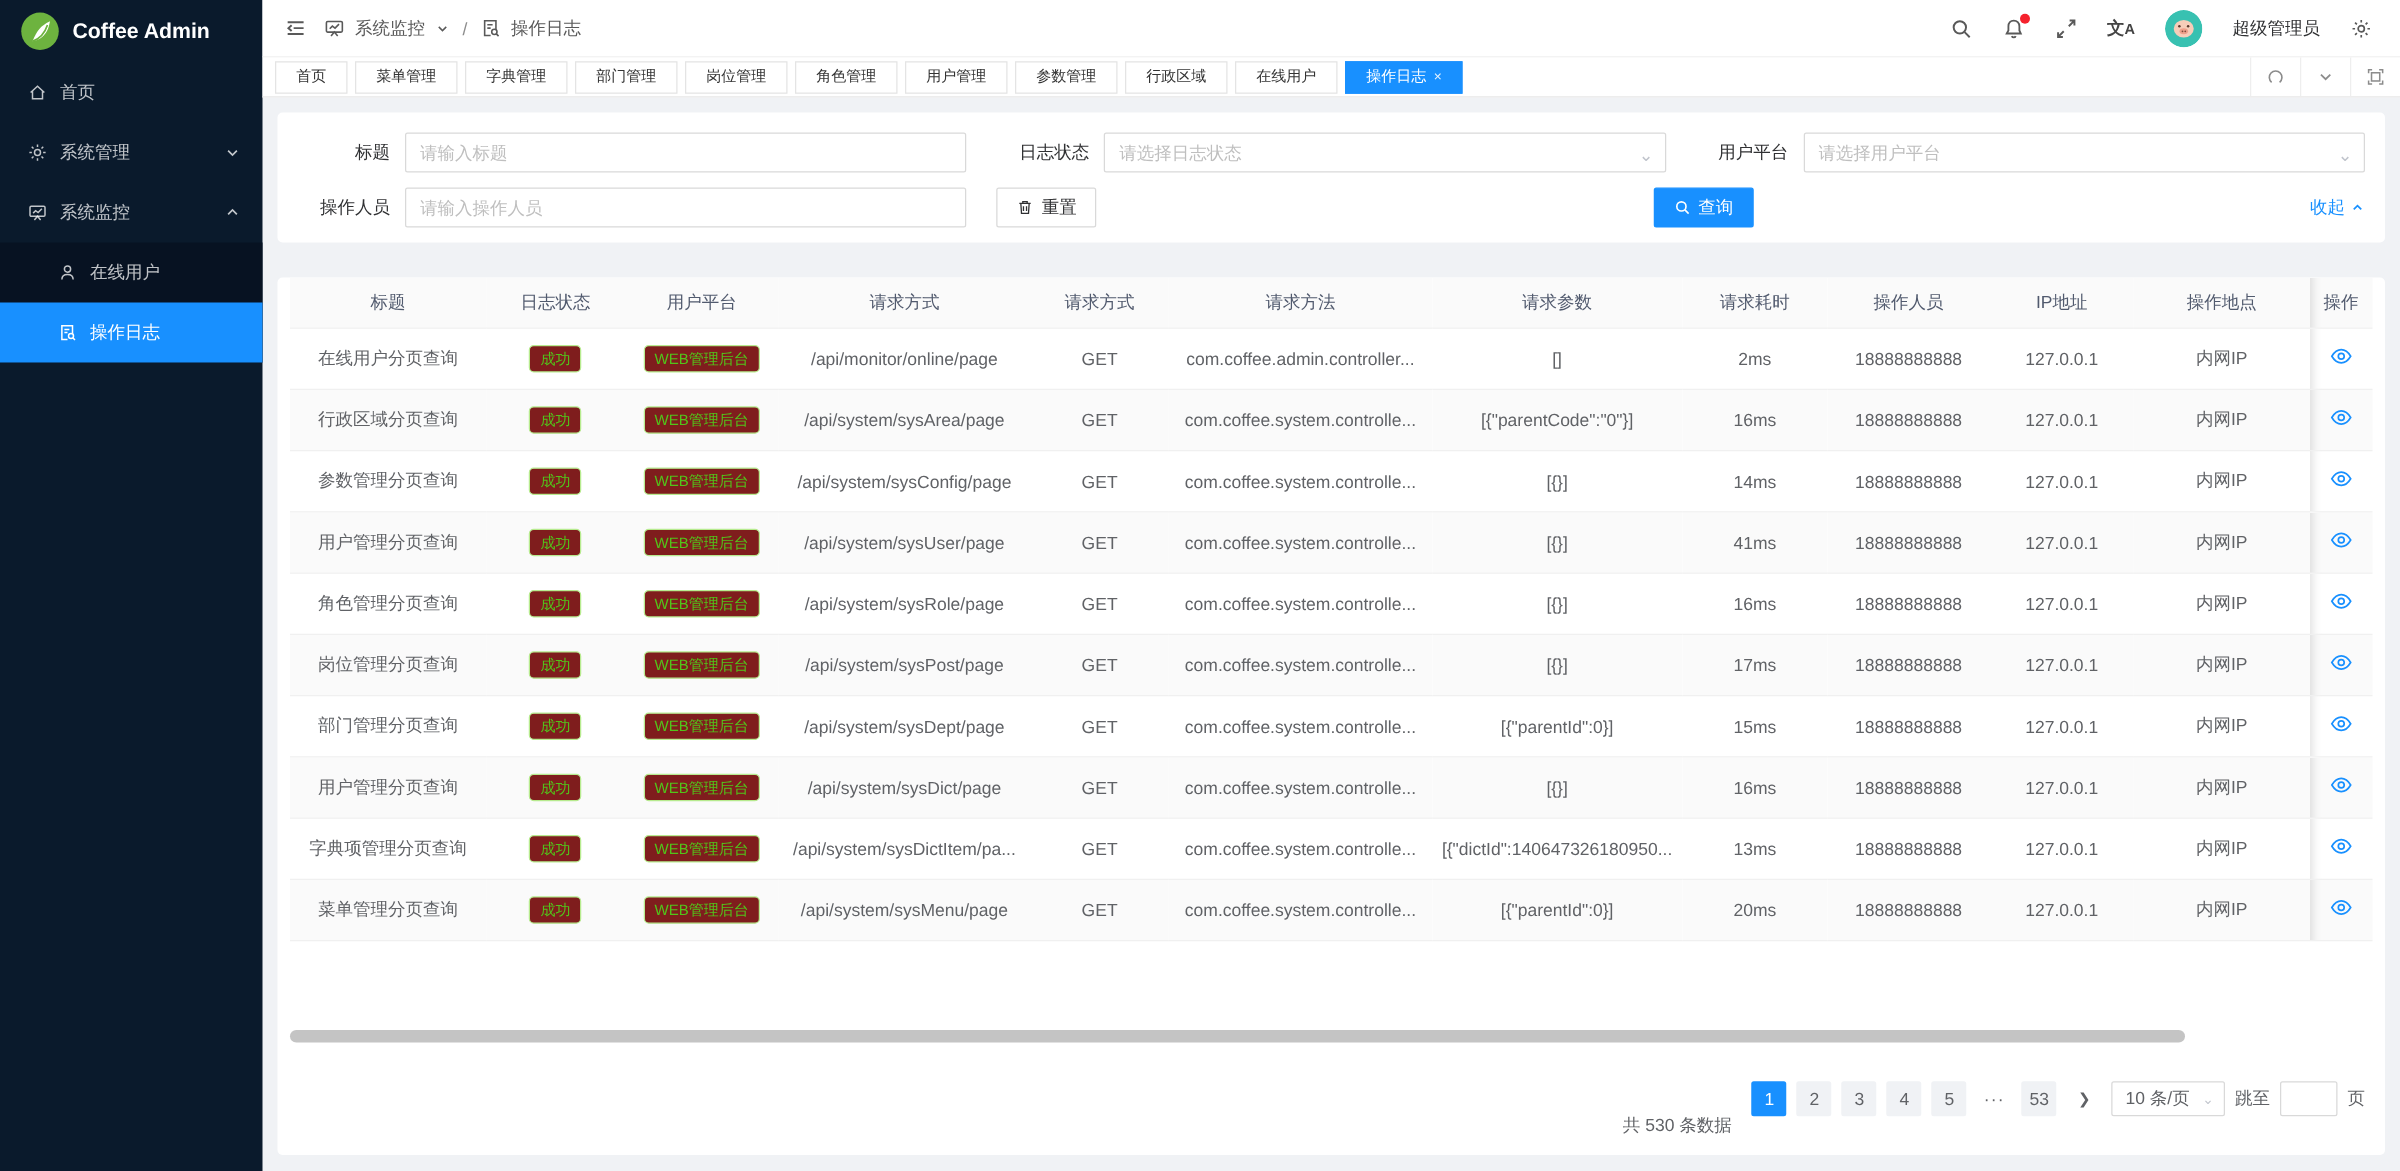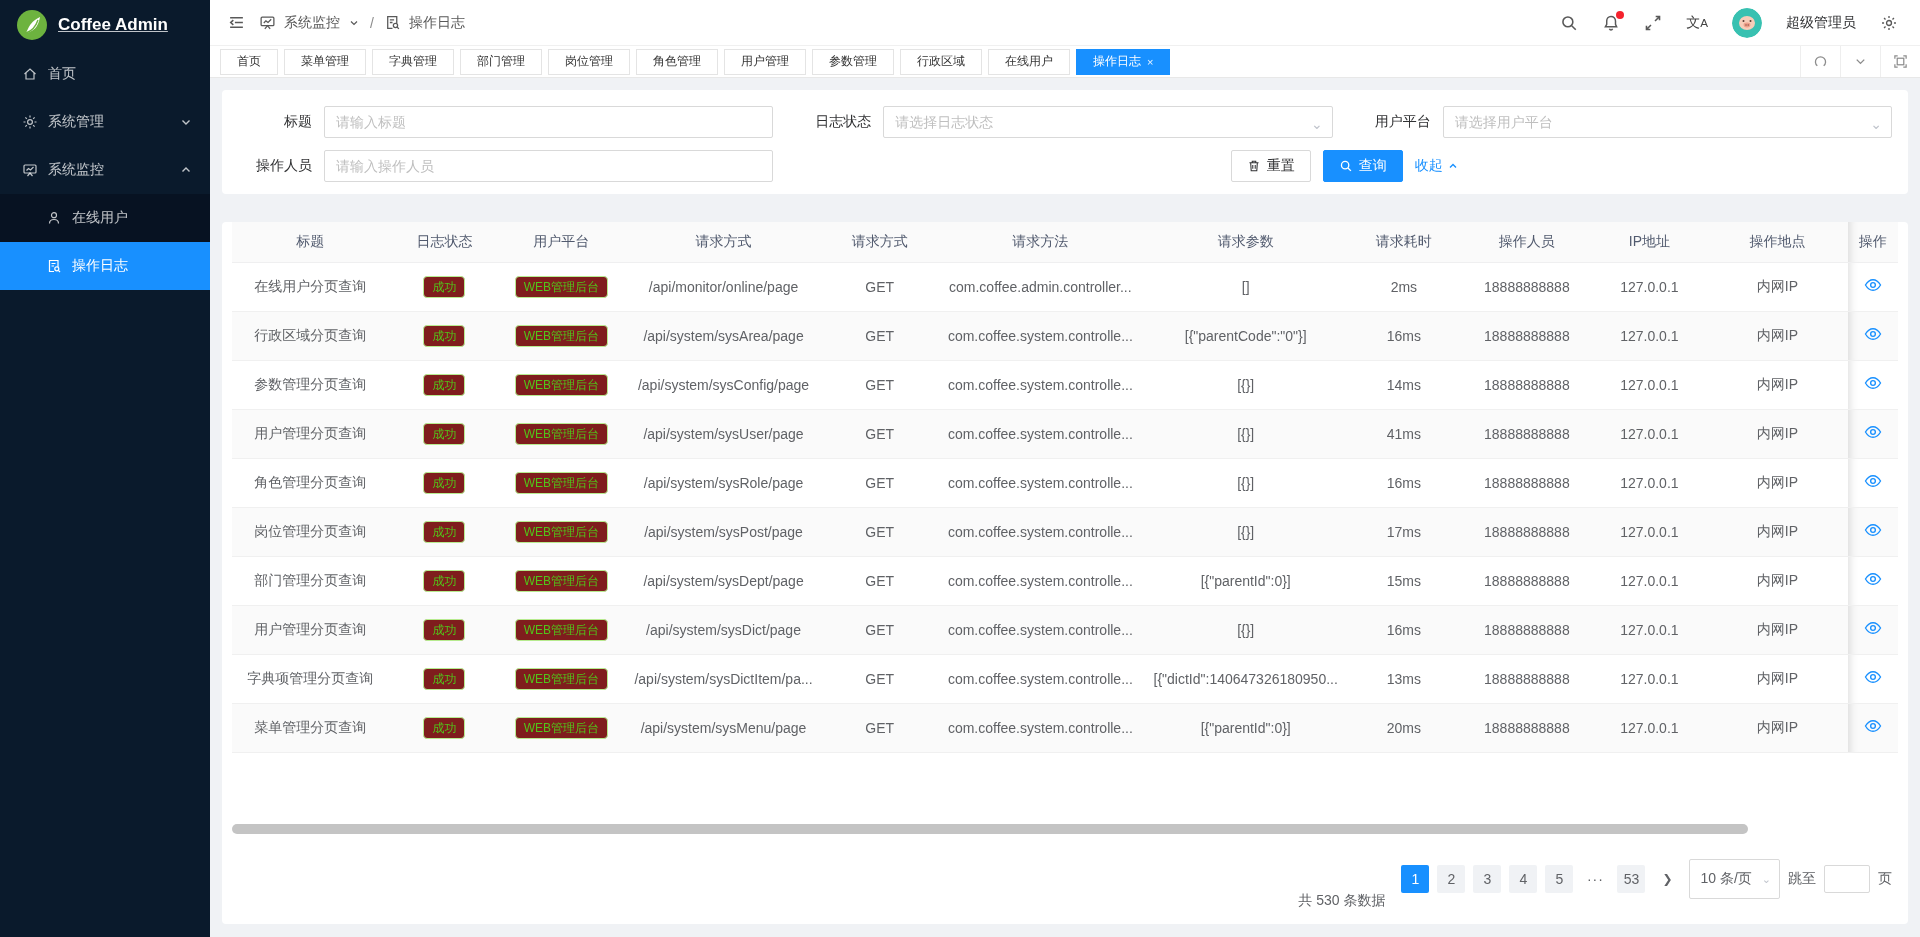--- a/index.html
+++ b/index.html
@@ -2,21 +2,21 @@
 <html><head>
 <meta charset="utf-8">
 <style>
   * { margin:0; padding:0; box-sizing:border-box; }
   html,body { width:1920px; height:937px; overflow:hidden;
     font-family:"Liberation Sans","DejaVu Sans",sans-serif; font-size:14px; color:#303133; background:#f0f2f5; }
   .app { display:flex; width:1920px; height:937px; }
 
   
   .sidebar { width:210px; height:100%; background:#0a1a2c; flex:0 0 210px; color:rgba(255,255,255,.75); }
-  .logo { height:50px; display:flex; align-items:center; padding-left:16px; gap:10px;text-decoration:underline; }
+  .logo { height:50px; display:flex; align-items:center; padding-left:16px; gap:10px; }
   .logo-badge { width:32px; height:32px; }
   .logo-title { color:#fff; font-weight:bold; font-size:17px; }
   .menu-item { height:48px; display:flex; align-items:center; padding-left:22px; gap:10px; position:relative; cursor:pointer; font-size:14px; }
   .menu-item .chev { position:absolute; right:16px; }
   .submenu { background:#071222; }
   .submenu .menu-item { padding-left:46px; }
   .menu-item.active { background:#1890ff; color:#fff; }
   .micon { width:16px; height:16px; flex:0 0 16px; }
 
   
@@ -26,21 +26,21 @@
   .topbar .crumbs { display:flex; align-items:center; gap:8px; color:#595959; }
   .ticon { width:17px; height:17px; color:#595959; }
   .collapse-btn { margin-right:14px; color:#303133; cursor:pointer; display:flex; }
   .crumb-sep { color:#8c8c8c; padding:0 2px; }
   .top-right { margin-left:auto; display:flex; align-items:center; gap:24px; color:#595959; }
   .top-right .ic { width:18px; height:18px; cursor:pointer; position:relative; display:flex; }
   .bell-wrap { position:relative; display:flex; }
   .red-dot { position:absolute; top:-3px; right:-4px; width:8px; height:8px; border-radius:50%; background:#f5222d; }
   .avatar { width:30px; height:30px; border-radius:50%; overflow:hidden; cursor:pointer; }
   .user-name { color:#303133; cursor:pointer; }
-  .lang { font-size:14px; cursor:pointer; color:#444; }
+  .lang { font-size:14px; cursor:pointer; color:#444;font-weight:bold; }
 
   .tabbar { height:32px; background:#fff; border-bottom:1px solid #e8e8e8; display:flex; align-items:center; padding-left:10px; }
   .tabs { display:flex; align-items:center; gap:6px; flex:1; }
   .tab { height:26px; padding:0 16px; border:1px solid #e4e4e4; background:#fff; display:flex; align-items:center; gap:6px; font-size:12px; color:#333; cursor:pointer; }
   .tab.active { background:#1890ff; border-color:#1890ff; color:#fff; }
   .tab .close { font-size:11px; opacity:.9; cursor:pointer; }
   .tabbar-tools { display:flex; align-items:stretch; height:100%; }
   .tool-cell { width:40px; display:flex; align-items:center; justify-content:center; border-left:1px solid #eee; color:#8c8c8c; cursor:pointer; }
   .tool-cell svg { width:15px; height:15px; }
 
@@ -49,21 +49,21 @@
   
   .card { background:#fff; border-radius:4px; }
   .search-card { padding:16px 16px 12px; margin-bottom:28px; }
   .form-grid { display:grid; grid-template-columns:1fr 1fr 1fr; column-gap:24px; row-gap:12px; }
   .field { display:flex; align-items:center; }
   .field label { width:86px; text-align:right; padding-right:12px; color:#303133; flex:0 0 86px; }
   .ctrl { position:relative; flex:1; }
   .ctrl input { width:100%; height:32px; border:1px solid #d9d9d9; border-radius:2px; padding:0 11px; font-size:14px; color:#8b5cf6; outline:none; background:#fff; font-family:inherit; }
   .ctrl input::placeholder { color:#bfbfbf; }
   .ctrl .sel-arrow { position:absolute; right:10px; top:10px; color:#c0c4cc; }
-  .form-actions { grid-column:2 / 4; display:flex; justify-content:center; align-items:center; gap:12px; }
+  .form-actions { grid-column:2 / 4; display:flex; justify-content:space-between; align-items:center; gap:12px; }
   .btn { height:32px; padding:0 15px; border-radius:2px; border:1px solid #d9d9d9; background:#fff; display:inline-flex; align-items:center; gap:6px; font-size:14px; color:#303133; cursor:pointer; font-family:inherit; }
   .btn.primary { background:#1890ff; border-color:#1890ff; color:#fff; }
   .btn svg { width:14px; height:14px; }
   .link-btn { color:#1890ff; display:inline-flex; align-items:center; gap:4px; cursor:pointer; }
 
   
   .table-card { height:702px; display:flex; flex-direction:column; }
   .card-head { display:flex; align-items:center; padding:13px 20px 9px; }
   .card-title { font-size:16px; color:#303133; }
   .card-tools { margin-left:auto; display:flex; gap:18px; color:#5f6368; }
@@ -82,21 +82,21 @@
   .hscroll { margin:0 10px; height:10px; }
   .hscroll .thumb { width:91%; height:10px; background:#c4c4c4; border-radius:5px; }
 
   
   .pager-row { display:flex; justify-content:flex-end; align-items:center; gap:8px; padding:14px 16px 14px; color:#606266; font-size:14px; }
   .pg-total { margin-right:8px;margin-top:44px; }
   .pg { min-width:28px; height:28px; padding:0 4px; border-radius:2px; background:#f0f2f5; display:inline-flex; align-items:center; justify-content:center; cursor:pointer; color:#606266; }
   .pg.active { background:#1890ff; color:#fff; }
   .pg.ellipsis { background:transparent; letter-spacing:1px; }
   .pg.arrow { background:transparent; font-size:12px; }
-  .page-size { height:40px; border:1px solid #d9d9d9; border-radius:2px; background:#fff; display:inline-flex; align-items:center; gap:10px; padding:0 8px 0 10px; cursor:pointer; color:#606266;text-align:right; }
+  .page-size { height:28px; border:1px solid #d9d9d9; border-radius:2px; background:#fff; display:inline-flex; align-items:center; gap:10px; padding:0 8px 0 10px; cursor:pointer; color:#606266;text-align:right; }
   .page-size .sel-chev { color:#c0c4cc; font-size:11px; }
   .jump-input { width:46px; height:28px; border:1px solid #d9d9d9; border-radius:2px; outline:none; padding:0 6px; font-family:inherit; }
 </style>
 </head>
 <body>
 
 <div class="app">
 
   <aside class="sidebar">
     <div class="logo">

